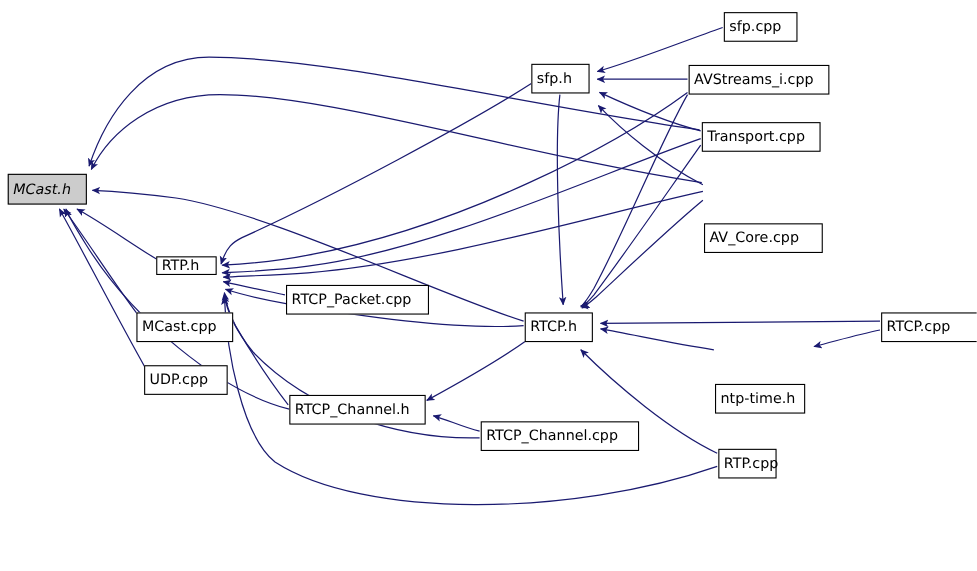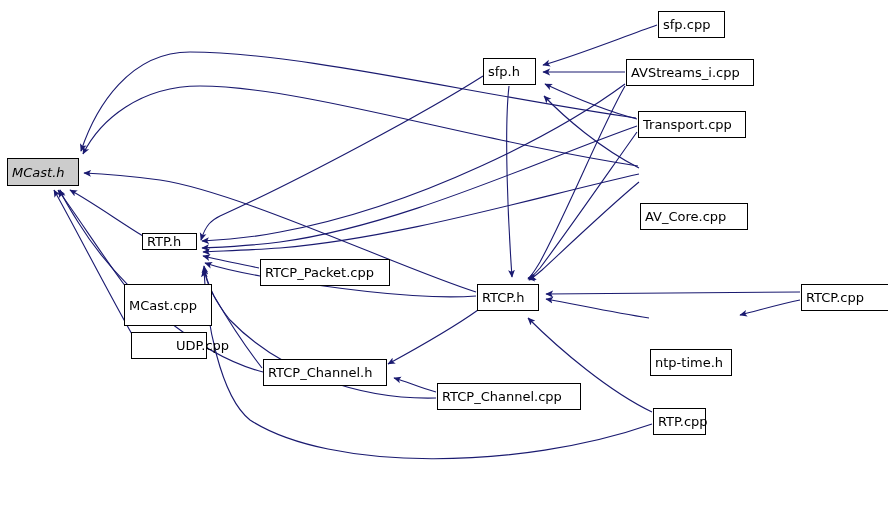--- a/index.html
+++ b/index.html
@@ -86,24 +86,24 @@
       </g>
   </svg>
 
   <div id="node-layer">
       <div class="node root" style="left: 7px; top: 158px; width: 72px; height: 28px; font-style: italic;">
         <span class="node-label">MCast.h</span>
       </div>
       <div class="node" style="left: 142px; top: 233px; width: 55px; height: 17px;">
         <span class="node-label">RTP.h</span>
       </div>
-      <div class="node" style="left: 124px; top: 284px; width: 88px; height: 42px;">
+      <div class="node" style="left: 124px; top: 284px; width: 88px; height: 27px;">
         <span class="node-label">MCast.cpp</span>
       </div>
-      <div class="node" style="left: 131px; top: 332px; width: 76px; height: 27px; padding-left: 40px;">
+      <div class="node" style="left: 131px; top: 332px; width: 76px; height: 27px;">
         <span class="node-label">UDP.cpp</span>
       </div>
       <div class="node" style="left: 260px; top: 259px; width: 130px; height: 27px;">
         <span class="node-label">RTCP_Packet.cpp</span>
       </div>
       <div class="node" style="left: 263px; top: 359px; width: 124px; height: 27px;">
         <span class="node-label">RTCP_Channel.h</span>
       </div>
       <div class="node" style="left: 437px; top: 383px; width: 144px; height: 27px;">
         <span class="node-label">RTCP_Channel.cpp</span>

